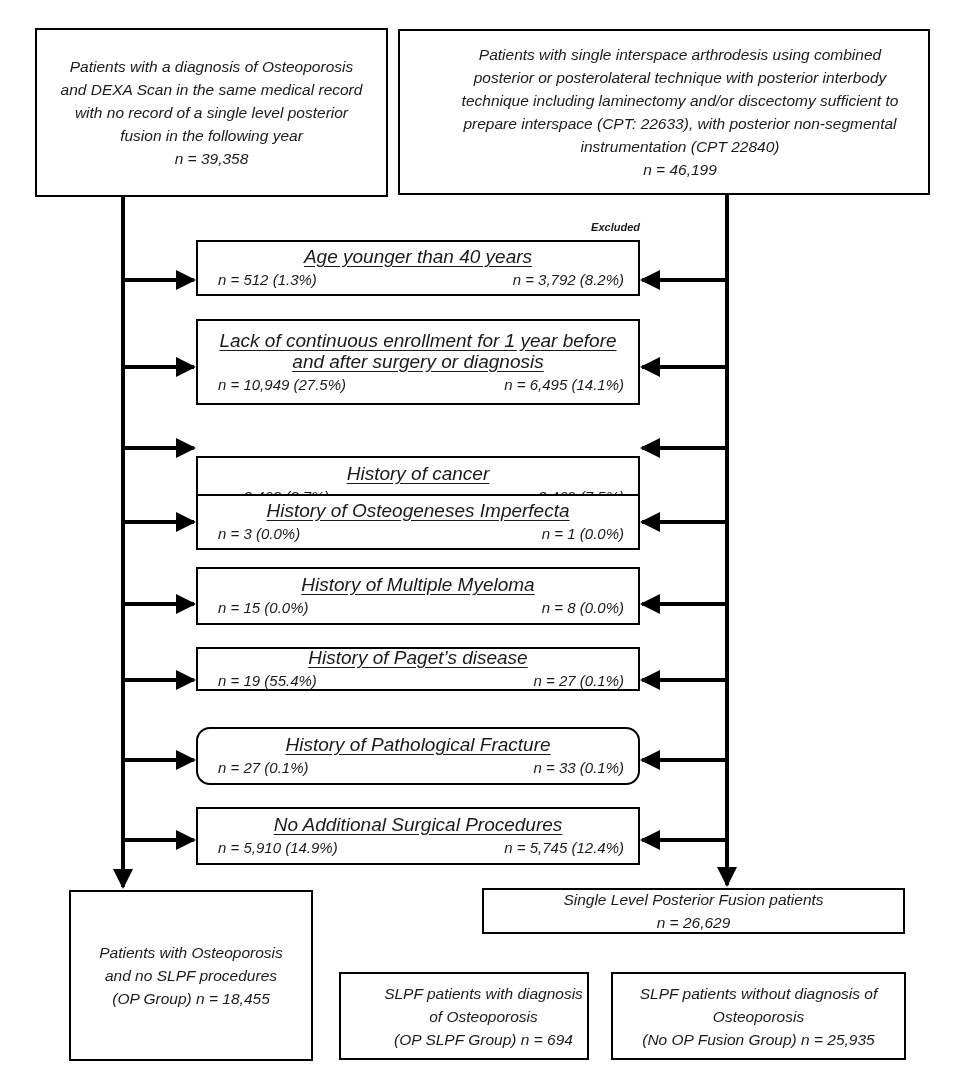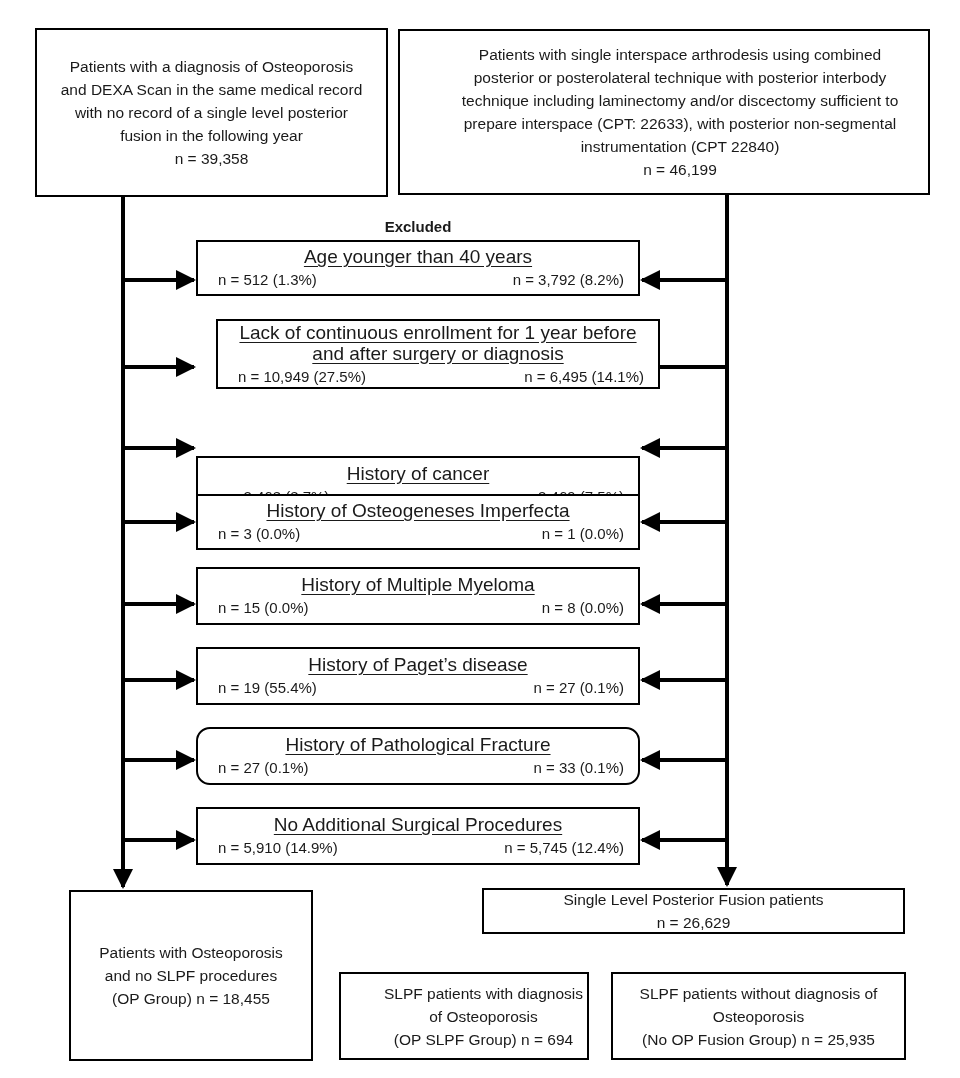--- a/index.html
+++ b/index.html
@@ -8,20 +8,21 @@
     background: #ffffff;
   }
   .canvas {
     position: relative;
     width: 960px;
     height: 1078px;
     background: #ffffff;
     font-family: "Liberation Sans", sans-serif;
     color: #1a1a1a;
     overflow: hidden;
+    font-style: italic;
   }
   .arrows {
     position: absolute;
     left: 0; top: 0;
     width: 960px; height: 1078px;
     pointer-events: none;
   }
   .box {
     position: absolute;
     border: 2px solid #000000;
@@ -59,34 +60,34 @@
     box-sizing: border-box;
     padding: 2px 14px 0 20px;
     font-size: 15px;
     line-height: 21px;
   }
   .excluded-heading {
     position: absolute;
     left: 196px;
     top: 214px;
     width: 444px;
-    text-align: center;
-    font-size: 15px;
+    text-align: right;
+    font-size: 11px;
     font-weight: bold;
     line-height: 26px;
   }
   
   .b-source-op      { left: 35px;  top: 28px;  width: 353px; height: 169px; }
   .b-source-fusion  { left: 398px; top: 29px;  width: 532px; height: 166px; padding-left: 32px; }
   .b-e0 { top: 240px; height: 56px; }
-  .b-e1 { top: 319px; height: 70px; margin-left: 20px; }
+  .b-e1 { top: 319px; height: 86px; }
   .b-e2 { top: 416px; height: 58px; margin-top: 40px; }
   .b-e3 { top: 494px; height: 56px; }
   .b-e4 { top: 567px; height: 58px; }
-  .b-e5 { top: 647px; height: 58px; }
+  .b-e5 { top: 647px; height: 44px; }
   .b-e6 { top: 727px; height: 58px; border-radius: 14px; }
   .b-e7 { top: 807px; height: 58px; }
   .b-op-group       { left: 69px;  top: 890px; width: 244px; height: 171px; }
   .b-fusion         { left: 482px; top: 888px; width: 423px; height: 46px; }
   .b-op-slpf        { left: 339px; top: 972px; width: 250px; height: 88px; padding-left: 39px; }
   .b-no-op-fusion   { left: 611px; top: 972px; width: 295px; height: 88px; }
 </style>
 </head>
 <body>
 

